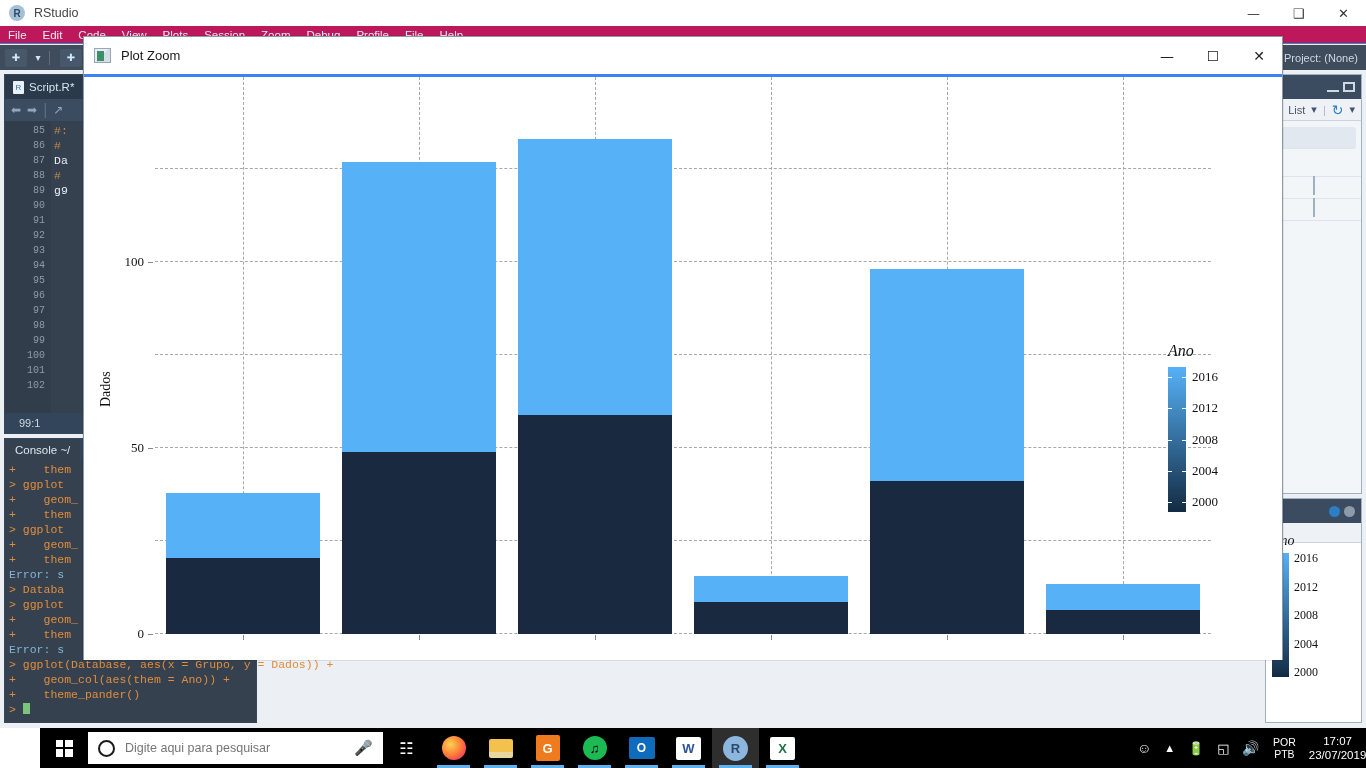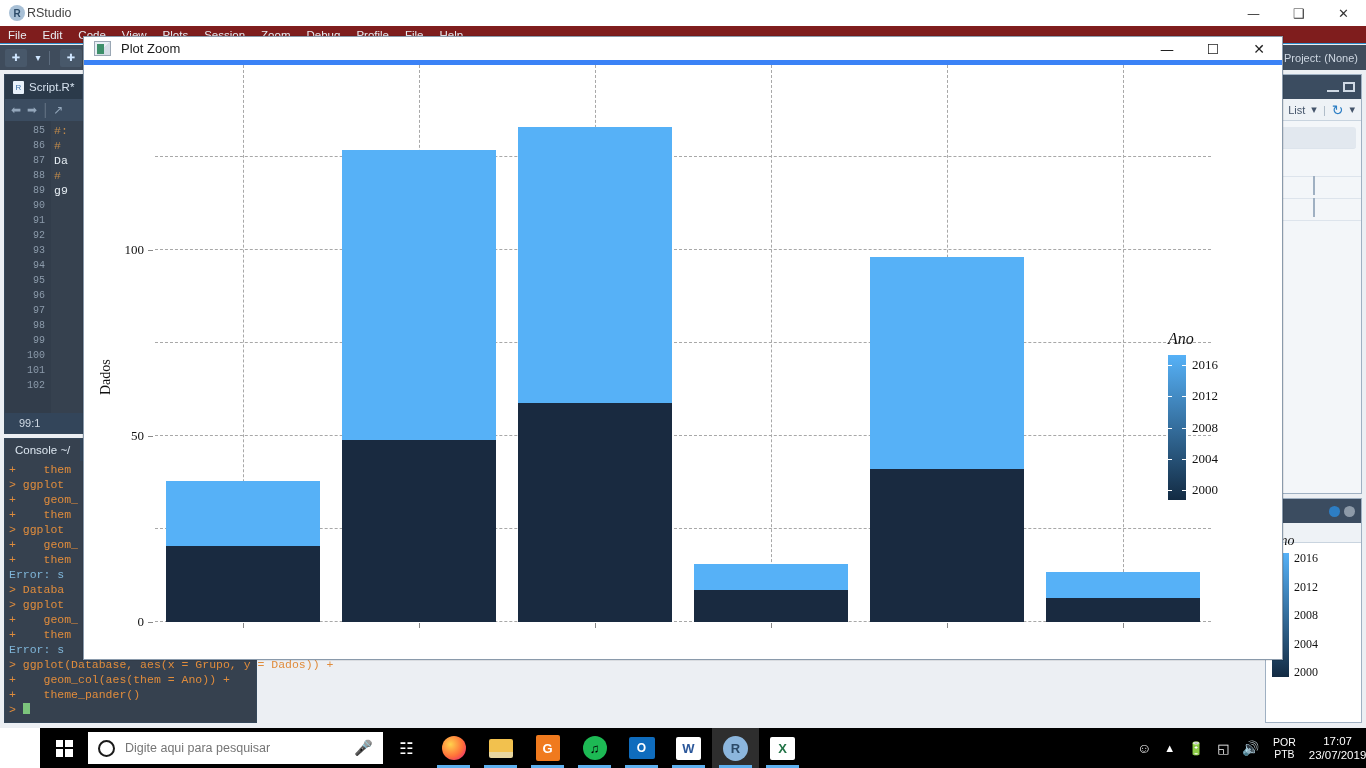--- a/index.html
+++ b/index.html
@@ -7,27 +7,27 @@
   body { font-family: "Liberation Sans", sans-serif; background: #fff; position: relative; }
 
   
   #rstudio-window { position: absolute; left: 0; top: 0; width: 1366px; height: 728px; background: #eceff3; }
 
   .rs-titlebar { position: absolute; left: 0; top: 0; width: 1366px; height: 26px;
     background: #ffffff; display: flex; align-items: center; }
   .rs-title-icon { width: 16px; height: 16px; border-radius: 50%; background: #a8c0d6;
     color: #2b4a68; font-size: 10px; font-weight: bold; display: flex; align-items: center;
     justify-content: center; margin-left: 9px; }
-  .rs-title-text { margin-left: 2px; font-size: 12.5px; color: #444; }
+  .rs-title-text { margin-left: 9px; font-size: 12.5px; color: #444; }
   .rs-wincontrols { margin-left: auto; display: flex; height: 26px; }
   .rs-wc { width: 45px; height: 26px; display: flex; align-items: center; justify-content: center;
     font-size: 13px; color: #333; font-family: "DejaVu Sans", sans-serif; }
 
   .rs-menubar { position: absolute; left: 0; top: 26px; width: 1366px; height: 18px;
-    background: #7f1d1d; display: flex; border-bottom: 1px solid #3f4f61; }
+    background: #be185d; display: flex; border-bottom: 1px solid #3f4f61; }
   .rs-menu-item { font-size: 11.5px; color: #e8edf2; padding: 0 8px; line-height: 18px; }
   .rs-menubar::after { content:""; position:absolute; left:0; bottom:-1px; width:100%; height:1px; background:#2d8ecb; }
 
   .rs-toolbar { position: absolute; left: 0; top: 45px; width: 1366px; height: 25px;
     background: #3f4c5c; display: flex; align-items: center; }
   .tb-btn { width: 22px; height: 18px; margin-left: 5px; border-radius: 2px;
     background: #48586a; display: flex; align-items: center; justify-content: center;
     font-size: 10px; color: #cfe6ff; }
   .tb-sep { width: 1px; height: 14px; background: #5d6c7e; margin: 0 5px; }
   .rs-project { margin-left: auto; margin-right: 8px; font-size: 11px; color: #cfd8e3; }
@@ -94,22 +94,22 @@
   .mini-legend-title { font-size: 14px; font-style: italic; color: #111;
     font-family: "Liberation Serif", serif; margin-bottom: 4px; }
   .mini-bar-wrap { display: flex; gap: 5px; }
   .mini-gradient { width: 17px; height: 124px; }
   .mini-ticks { display: flex; flex-direction: column; justify-content: space-between; height: 124px; }
   .mini-ticks span { font-size: 12px; color: #111; font-family: "Liberation Serif", serif; line-height: 10px; }
 
   
   #plotzoom { position: absolute; left: 83px; top: 36px; width: 1200px; height: 624px;
     background: #ffffff; border: 1px solid #8a9aab; box-shadow: 0 0 0 1px rgba(0,0,0,0.08); }
-  .pz-titlebar { height: 28px; background: #ffffff; display: flex; align-items: center;
-    border-bottom: 5px solid #3b82f6; }
+  .pz-titlebar { height: 40px; background: #ffffff; display: flex; align-items: center;
+    border-bottom: 3px solid #3b82f6; }
   .pz-icon { width: 17px; height: 15px; margin-left: 10px; border: 1px solid #9aa7b4;
     background: linear-gradient(135deg,#e8eef4 50%, #d4dde6 50%); position: relative; }
   .pz-icon::after { content:""; position:absolute; left:2px; top:2px; width:7px; height:10px; background:#3d8f6a; }
   .pz-title { margin-left: 10px; font-size: 13px; color: #1a1a1a; }
   .pz-wincontrols { margin-left: auto; display: flex; height: 40px; }
   .pz-wc { width: 46px; height: 40px; display: flex; align-items: center; justify-content: center;
     font-size: 14px; color: #222; font-family: "DejaVu Sans", sans-serif; }
 
   .pz-canvas { position: relative; width: 100%; height: 583px; background: #fff; overflow: hidden; }
 

